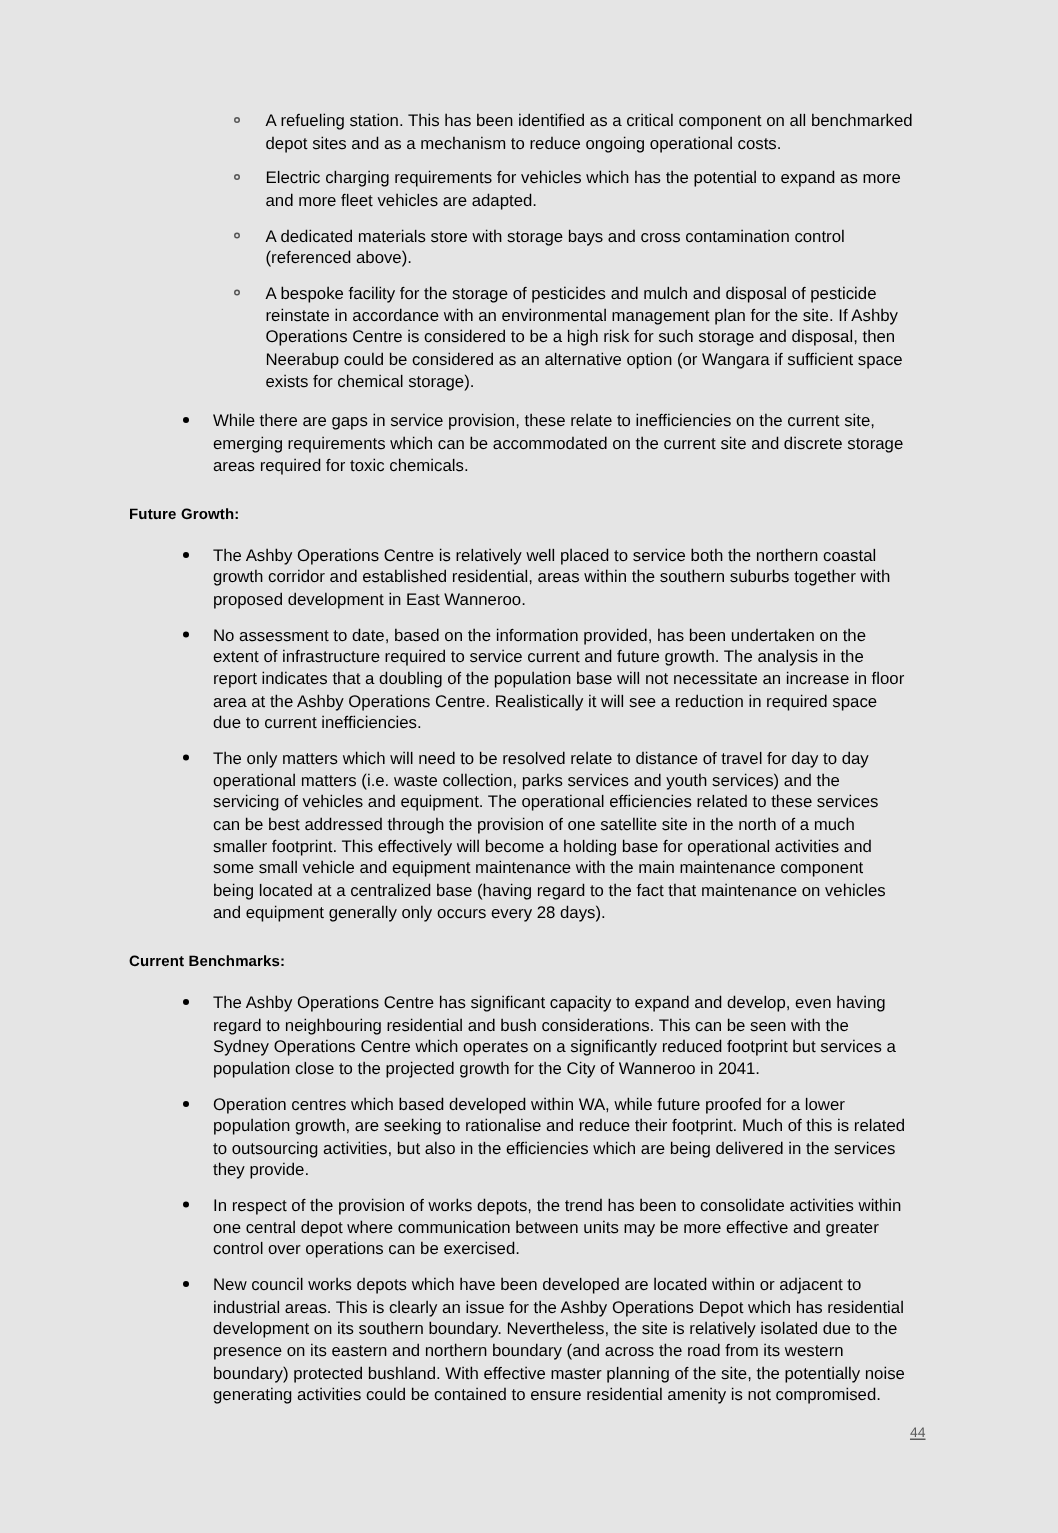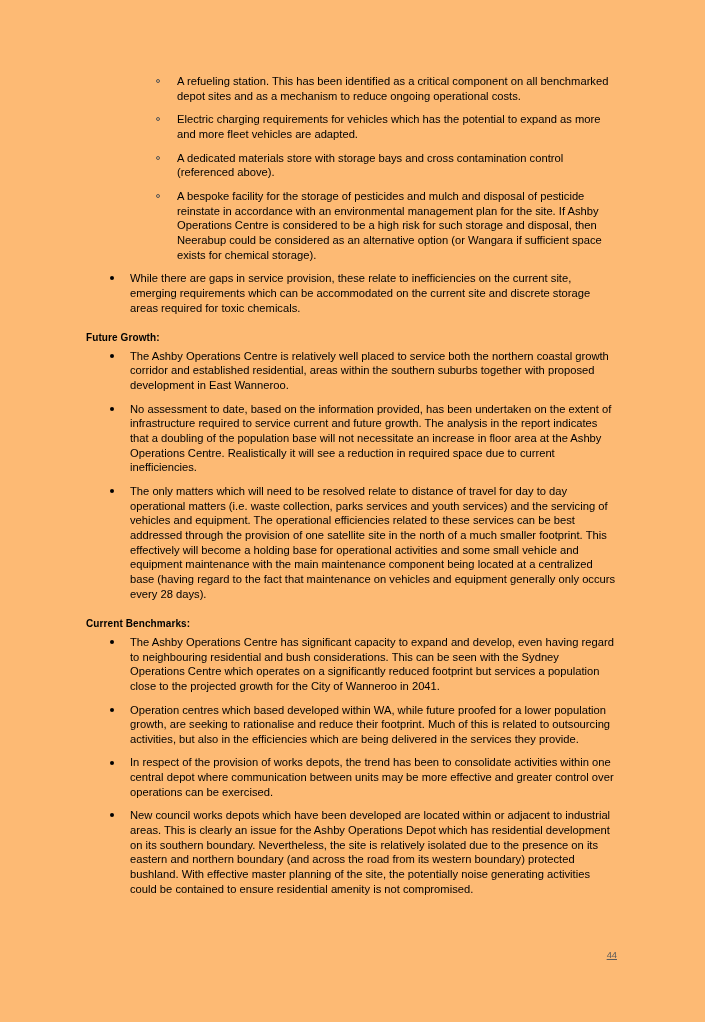--- a/index.html
+++ b/index.html
@@ -8,21 +8,21 @@
     background: #ffffff;
   }
   body {
     font-family: "Liberation Sans", sans-serif;
     color: #000000;
   }
   #page {
     position: relative;
     width: 705px;
     height: 1022px;
-    background: #fdba74;
+    background: #e5e5e5;
     overflow: hidden;
     box-sizing: border-box;
   }
   #content {
     position: absolute;
     left: 86px;
     top: 74px;
     width: 530px;
   }
   .heading {
@@ -30,21 +30,21 @@
     font-weight: bold;
     line-height: 14.6px;
     margin: 0 0 3px 0;
     letter-spacing: 0.01em;
   }
   .spacer-before-heading {
     height: 7px;
   }
   ul.lvl1 {
     list-style: none;
-    margin: 0;
+    margin: 12px;
     padding: 0;
   }
   ul.lvl2 {
     list-style: none;
     margin: 0;
     padding: 0;
   }
   li.item {
     position: relative;
     font-size: 11.2px;

